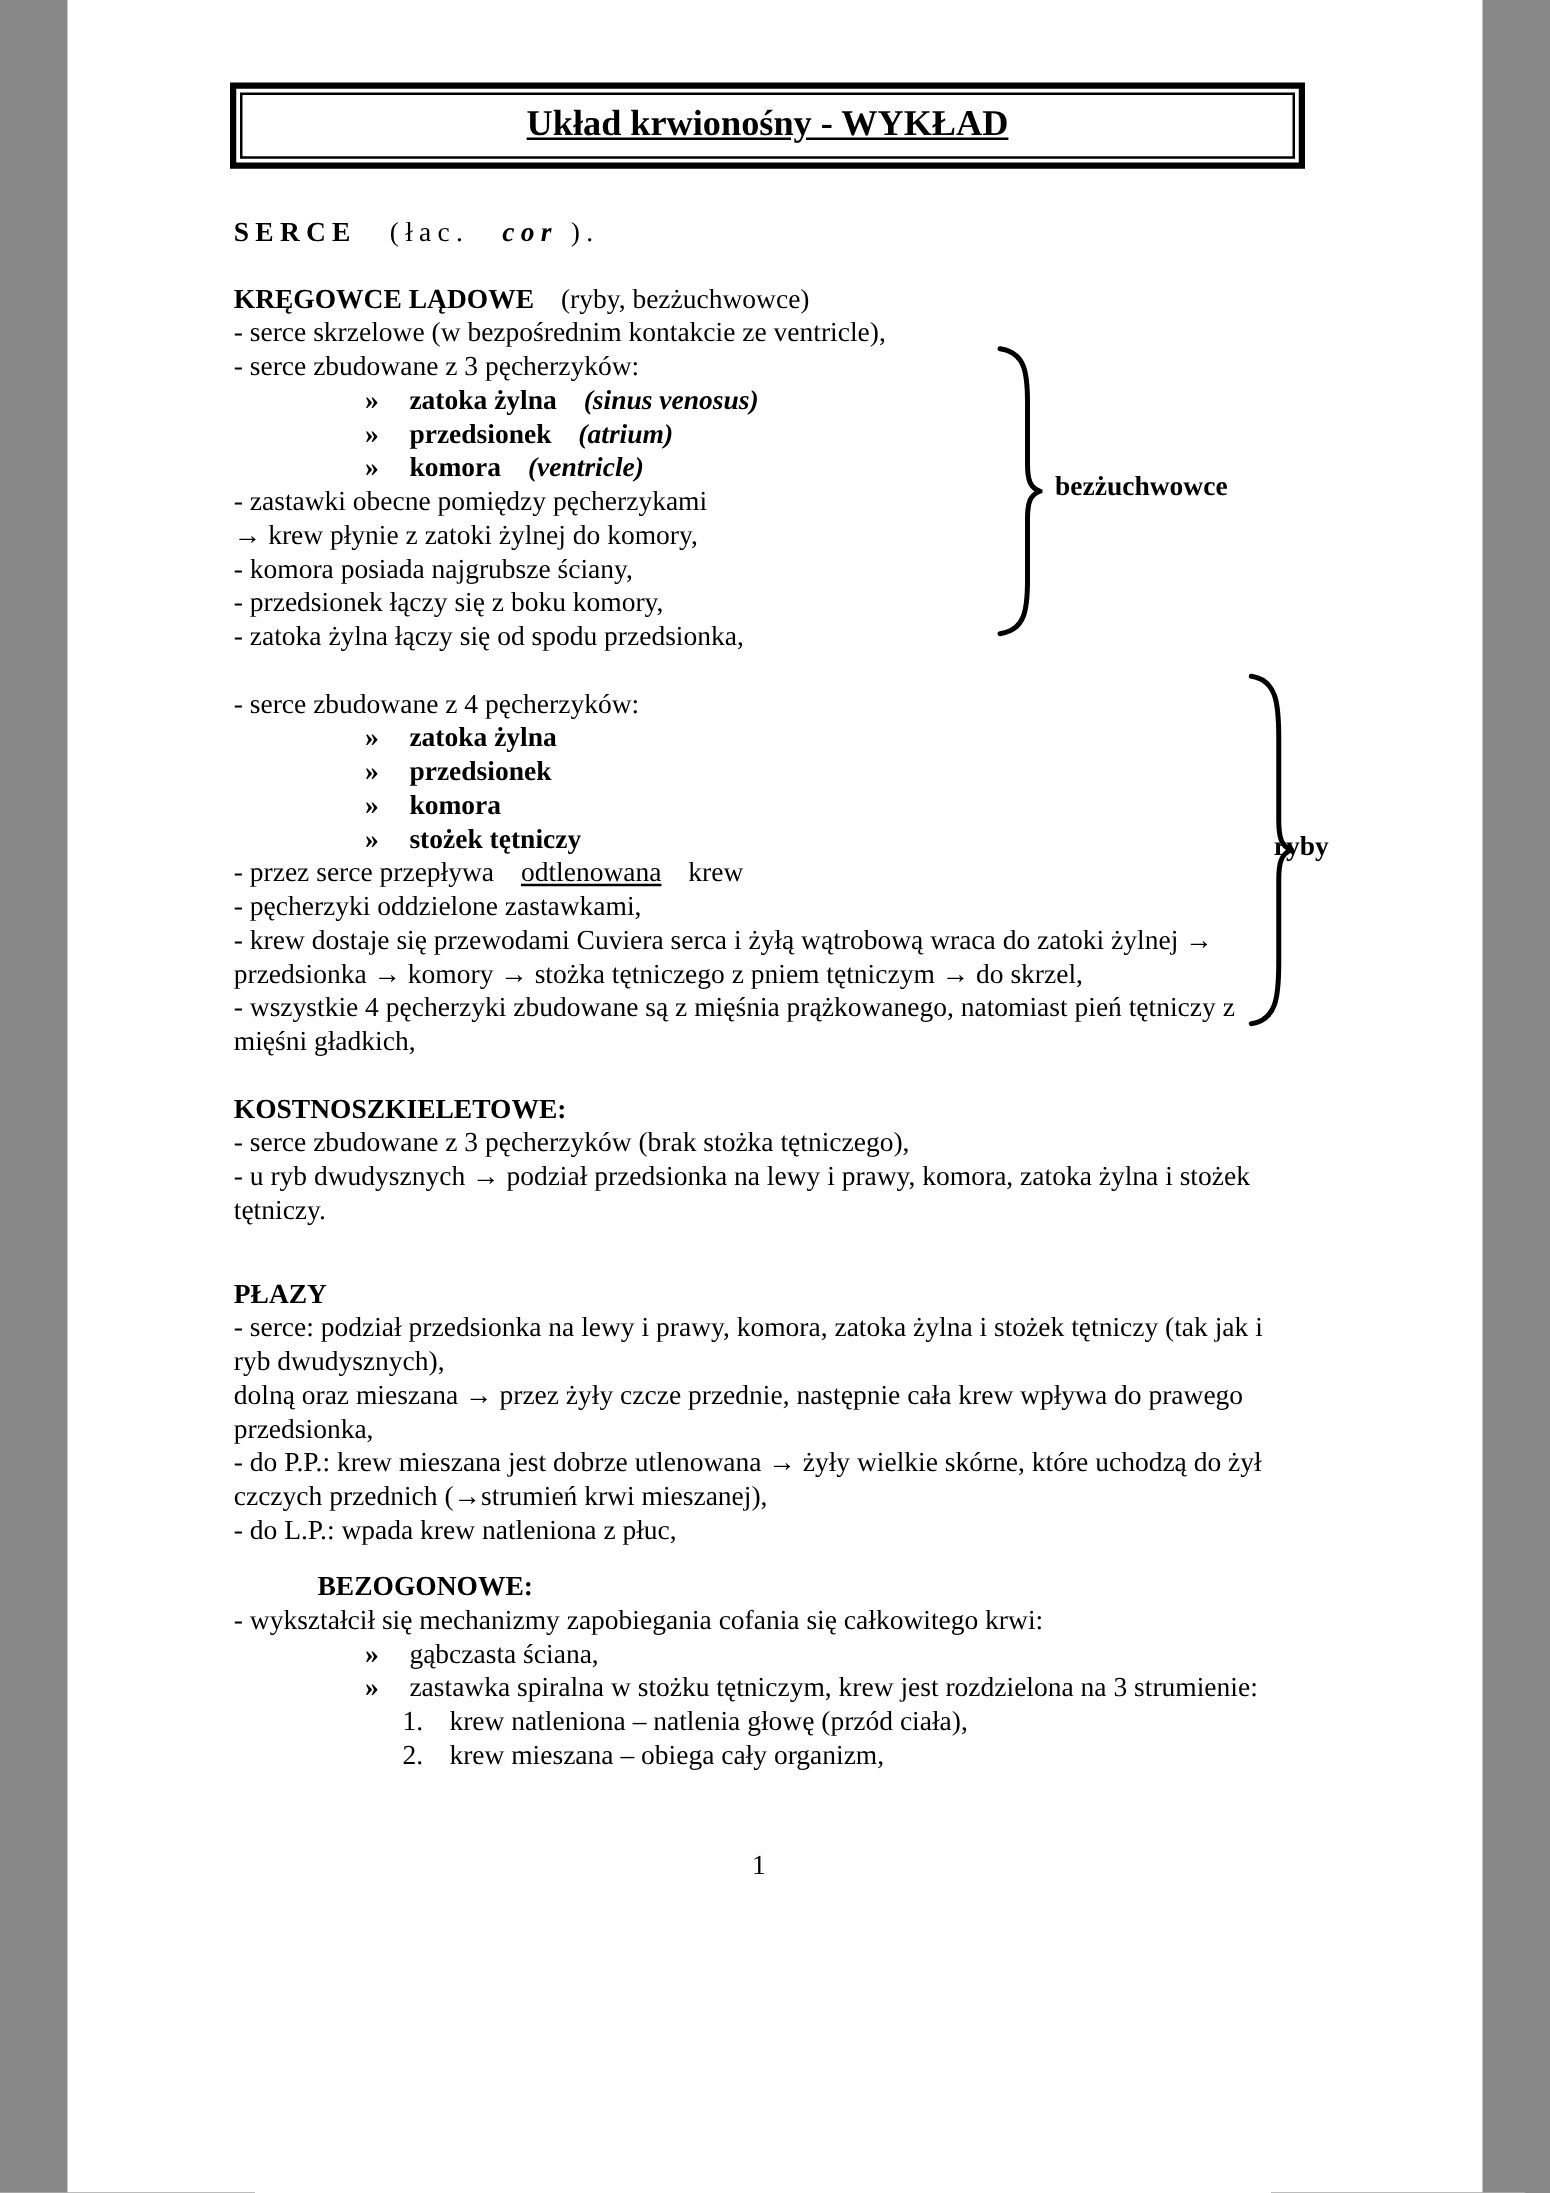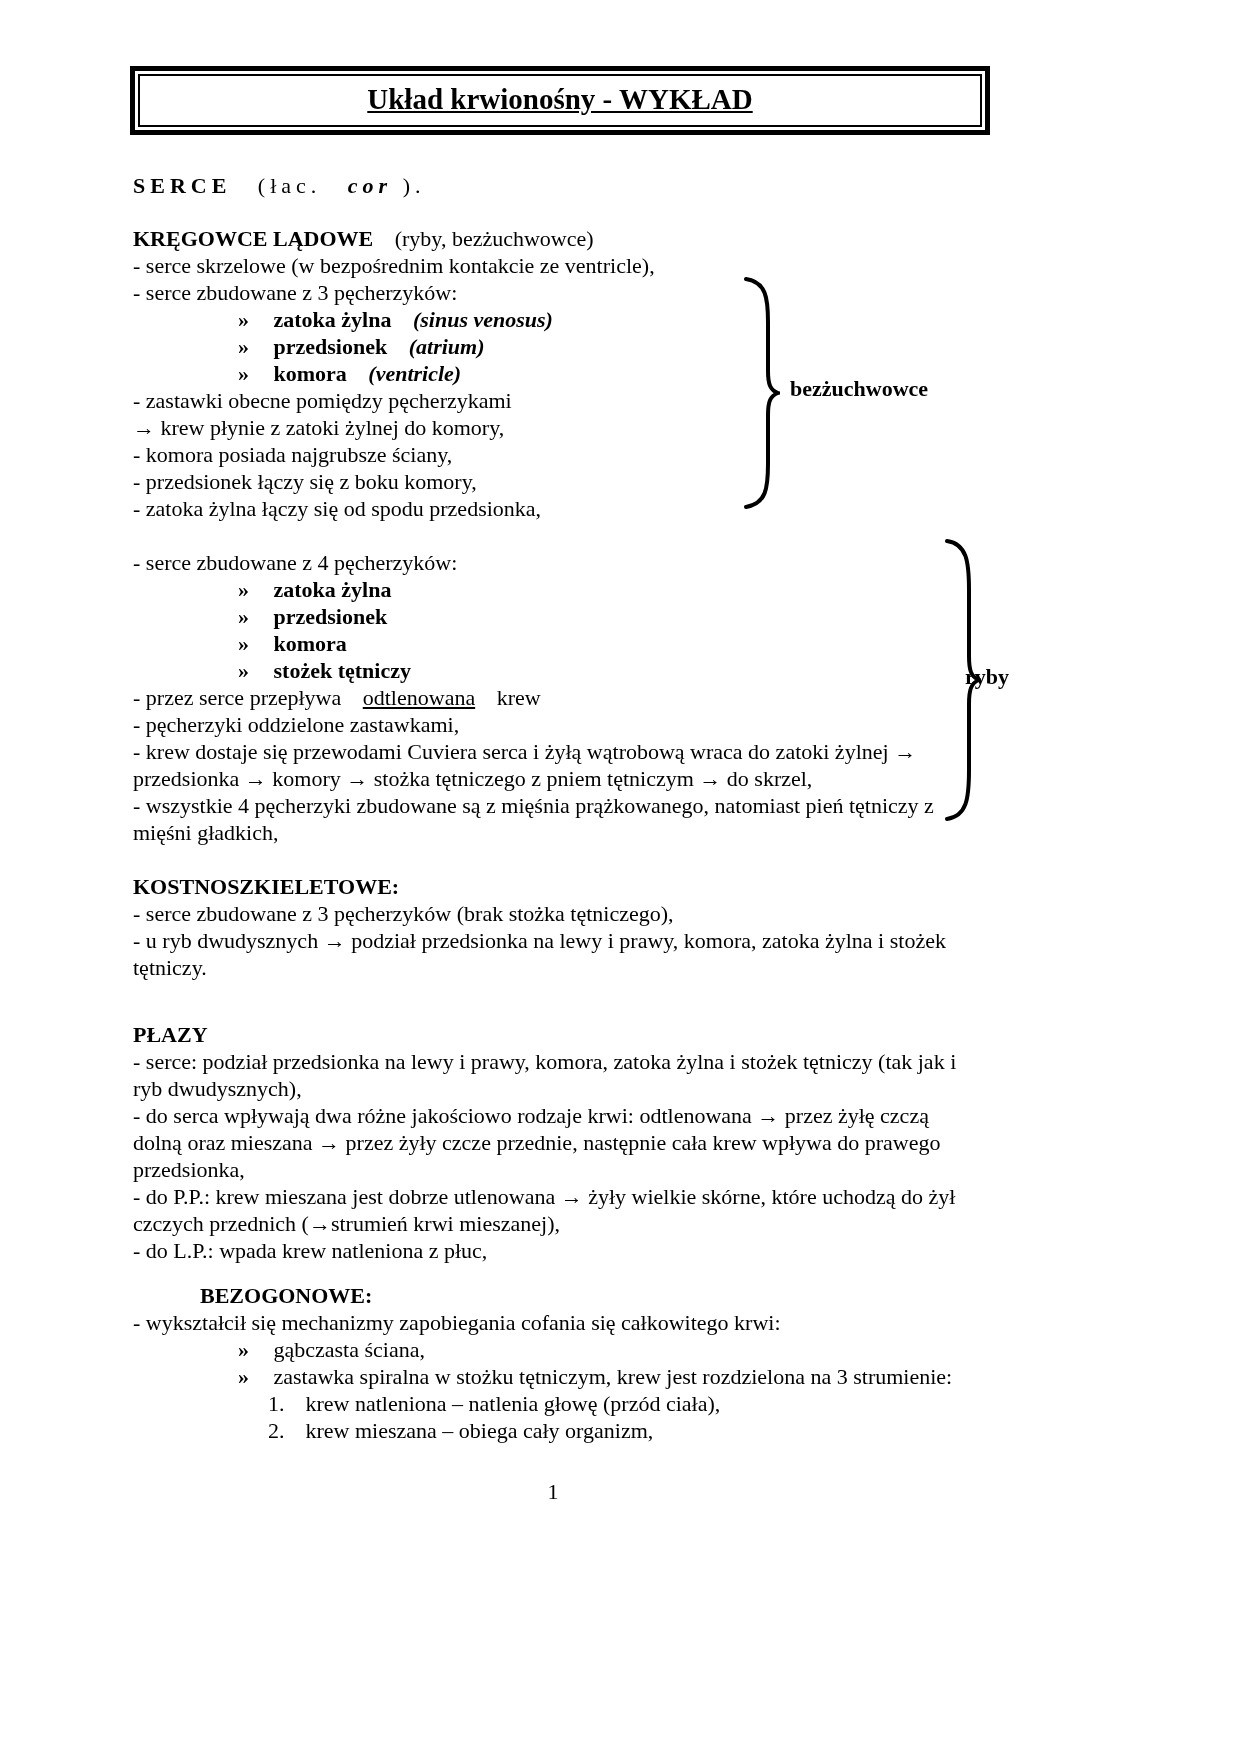--- a/index.html
+++ b/index.html
@@ -1,18 +1,18 @@
 <!DOCTYPE html>
 <html><head>
 <meta charset="utf-8">
 <style>
   html,body { margin:0; padding:0; background:#888; }
   .page {
     position:relative;
-    width:1240px; height:1754px;
+    width:1132px; height:1754px;
     background:#ffffff;
     font-family:"Liberation Serif", serif;
     font-size:22px;
     color:#000;
     margin:0 auto;
     overflow:hidden;
   }
   .title-box {
     position:absolute; left:130px; top:66px; width:844px;
     border:5px solid #000; padding:3px;
@@ -138,21 +138,20 @@
     <div class="line bold">KOSTNOSZKIELETOWE:</div>
     <div class="line">- serce zbudowane z 3 pęcherzyków (brak stożka tętniczego),</div>
     <div class="line">- u ryb dwudysznych → podział przedsionka na lewy i prawy, komora, zatoka żylna i stożek</div>
     <div class="line">tętniczy.</div>
 
     <div class="spacer40"></div>
 
     <div class="line bold">PŁAZY</div>
     <div class="line">-  serce: podział przedsionka na lewy i prawy, komora, zatoka żylna i stożek tętniczy (tak jak i</div>
     <div class="line">ryb dwudysznych),</div>
-    <div class="line">- do serca wpływają dwa różne jakościowo rodzaje krwi: odtlenowana → przez żyłę czczą</div>
     <div class="line">dolną oraz mieszana → przez żyły czcze przednie, następnie cała krew  wpływa do prawego</div>
     <div class="line">przedsionka,</div>
     <div class="line">- do P.P.: krew mieszana jest dobrze utlenowana → żyły wielkie skórne, które uchodzą do żył</div>
     <div class="line">czczych przednich (→strumień krwi mieszanej),</div>
     <div class="line">- do L.P.: wpada krew natleniona z płuc,</div>
 
     <div class="spacer18"></div>
 
     <div class="line bold indent-heading">BEZOGONOWE:</div>
     <div class="line">- wykształcił się mechanizmy zapobiegania cofania się całkowitego krwi:</div>

